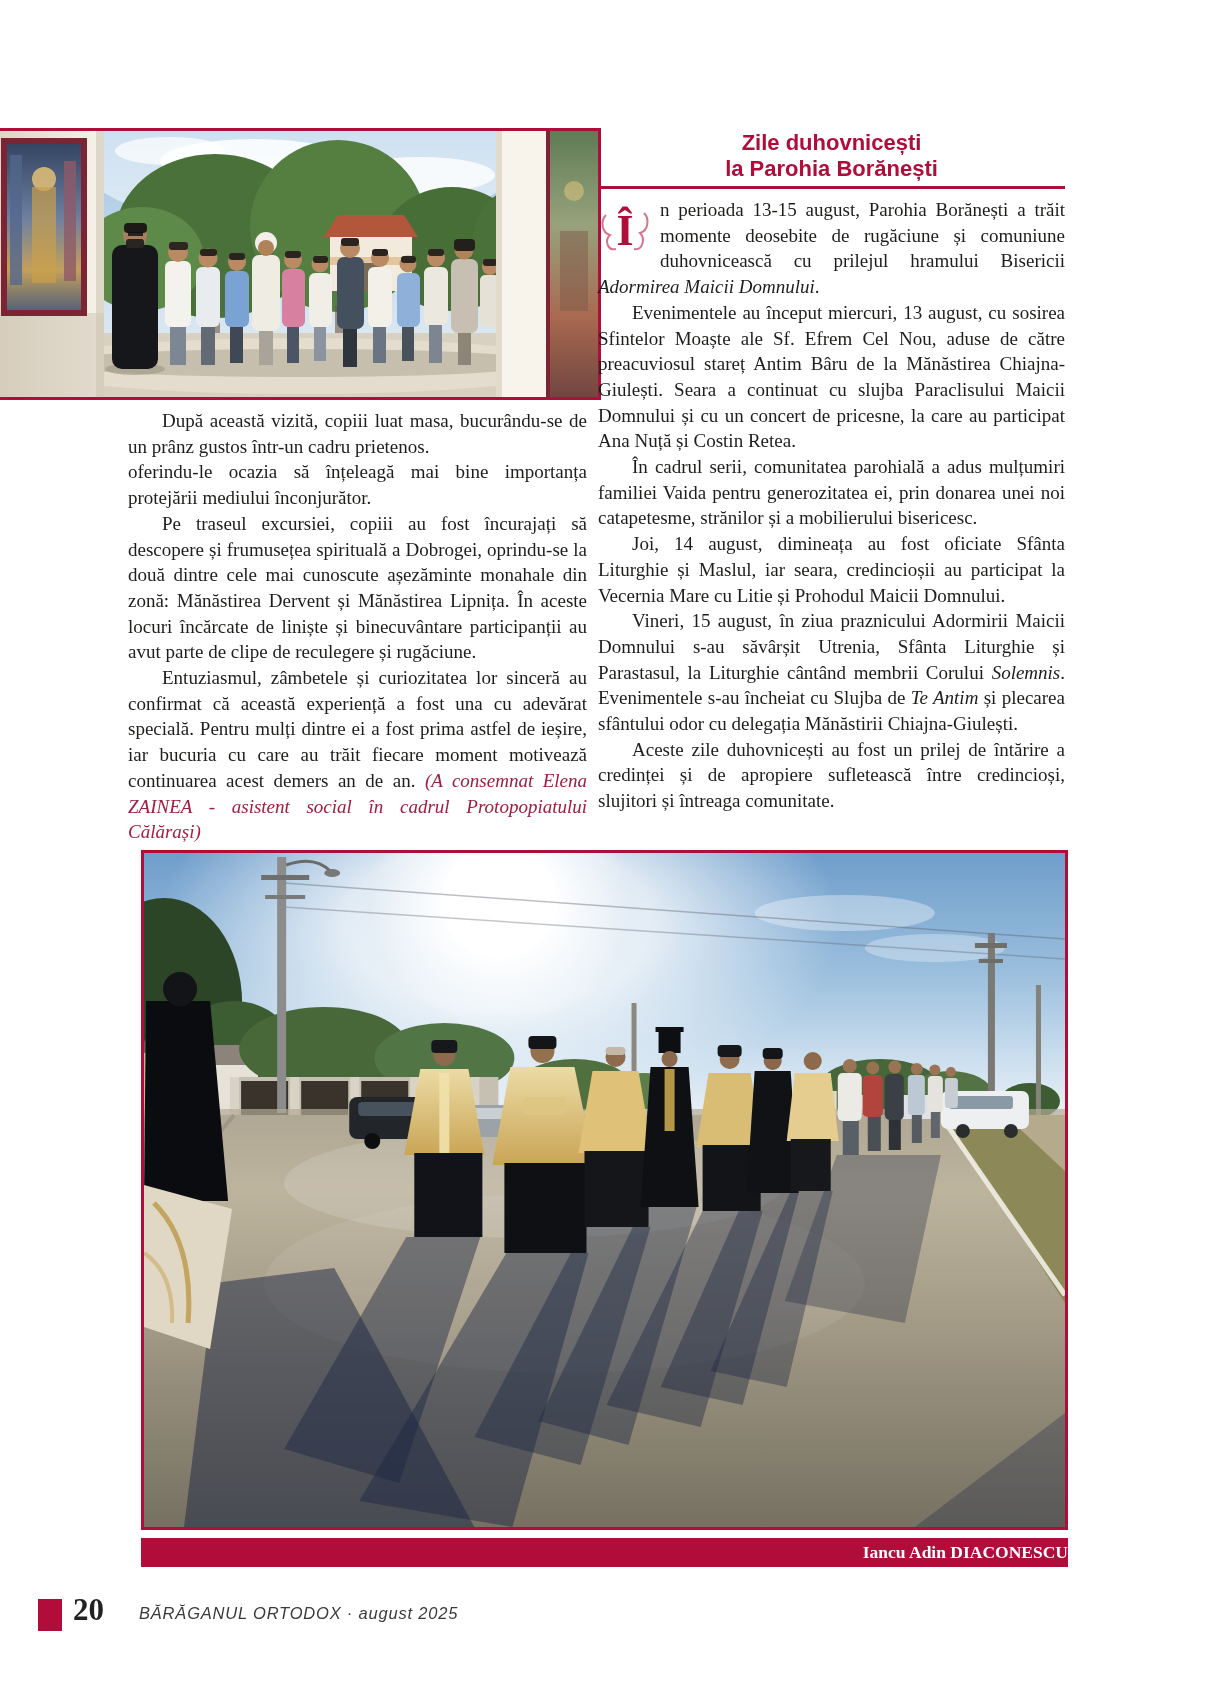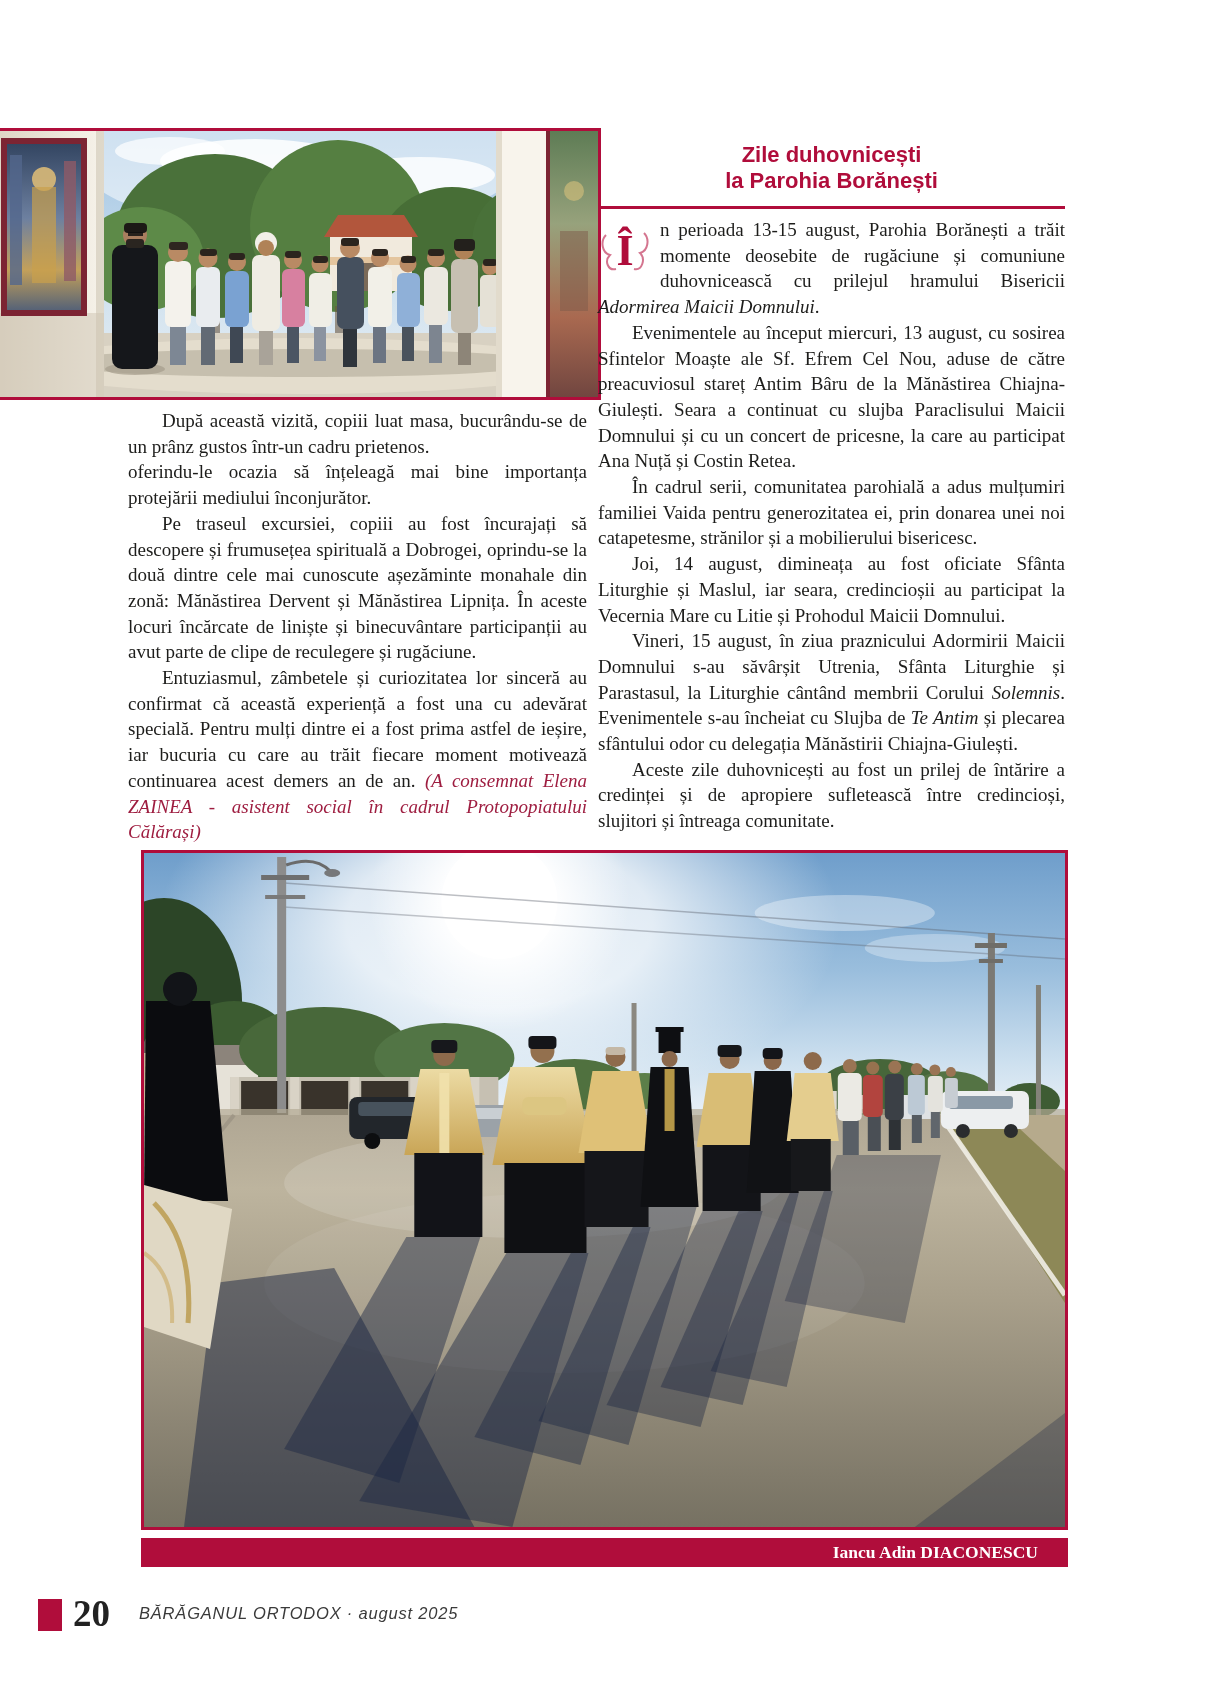--- a/index.html
+++ b/index.html
@@ -8,35 +8,35 @@
         font-family:"Liberation Serif",serif;color:#1d1d1b;overflow:hidden;margin:0 auto;}
   figure{margin:0;padding:0;}
   svg{display:block;width:100%;height:100%;}
 
   .photo-top{position:absolute;left:0;top:128px;width:598px;height:266px;
              border:3px solid var(--accent);border-left:none;background:#cfe0ee;}
   .photo-main{position:absolute;left:141px;top:850px;width:921px;height:674px;
               border:3px solid var(--accent);background:#9abedd;}
   .caption-bar{position:absolute;left:141px;top:1538px;width:927px;height:29px;
                background:var(--accent);color:#fff;font-weight:bold;font-size:17.5px;
-               line-height:29px;text-align:right;box-sizing:border-box;padding-right:30px;}
+               line-height:29px;text-align:right;box-sizing:border-box;}
 
   .col-left{position:absolute;left:128px;top:408px;width:459px;}
   .col-right{position:absolute;left:598px;top:130px;width:467px;}
-  .title{margin:12px;text-align:center;font-family:"Liberation Sans",sans-serif;
+  .title{margin:0;text-align:center;font-family:"Liberation Sans",sans-serif;
          font-weight:bold;font-size:22px;line-height:26px;color:var(--accent);}
   .rule{height:3px;background:var(--accent);margin:4px 0 8px 0;}
   p.body{margin:0;font-size:19px;line-height:25.7px;text-align:justify;text-indent:34px;}
   p.noindent{text-indent:0;}
   .em{font-style:italic;}
   .red{color:#9e1d40;font-style:italic;}
   .dropcap{float:left;width:54px;height:56px;margin:4px 8px 0 0;}
 
   .footer-square{position:absolute;left:38px;top:1599px;width:24px;height:32px;background:var(--accent);}
-  .page-number{position:absolute;left:73px;top:1592px;font-weight:bold;font-size:37px;color:#222;}
+  .page-number{position:absolute;left:73px;top:1592px;font-weight:bold;font-size:31px;color:#222;}
   .footer-pub{position:absolute;left:139px;top:1604px;font-family:"Liberation Sans",sans-serif;
               font-size:16.5px;letter-spacing:.8px;color:#3a3a3a;font-style:italic;}
 </style>
 </head>
 <body>
 
 <div class="page">
 
   <figure class="photo-top">
     <svg viewBox="0 0 598 266" preserveAspectRatio="none">

